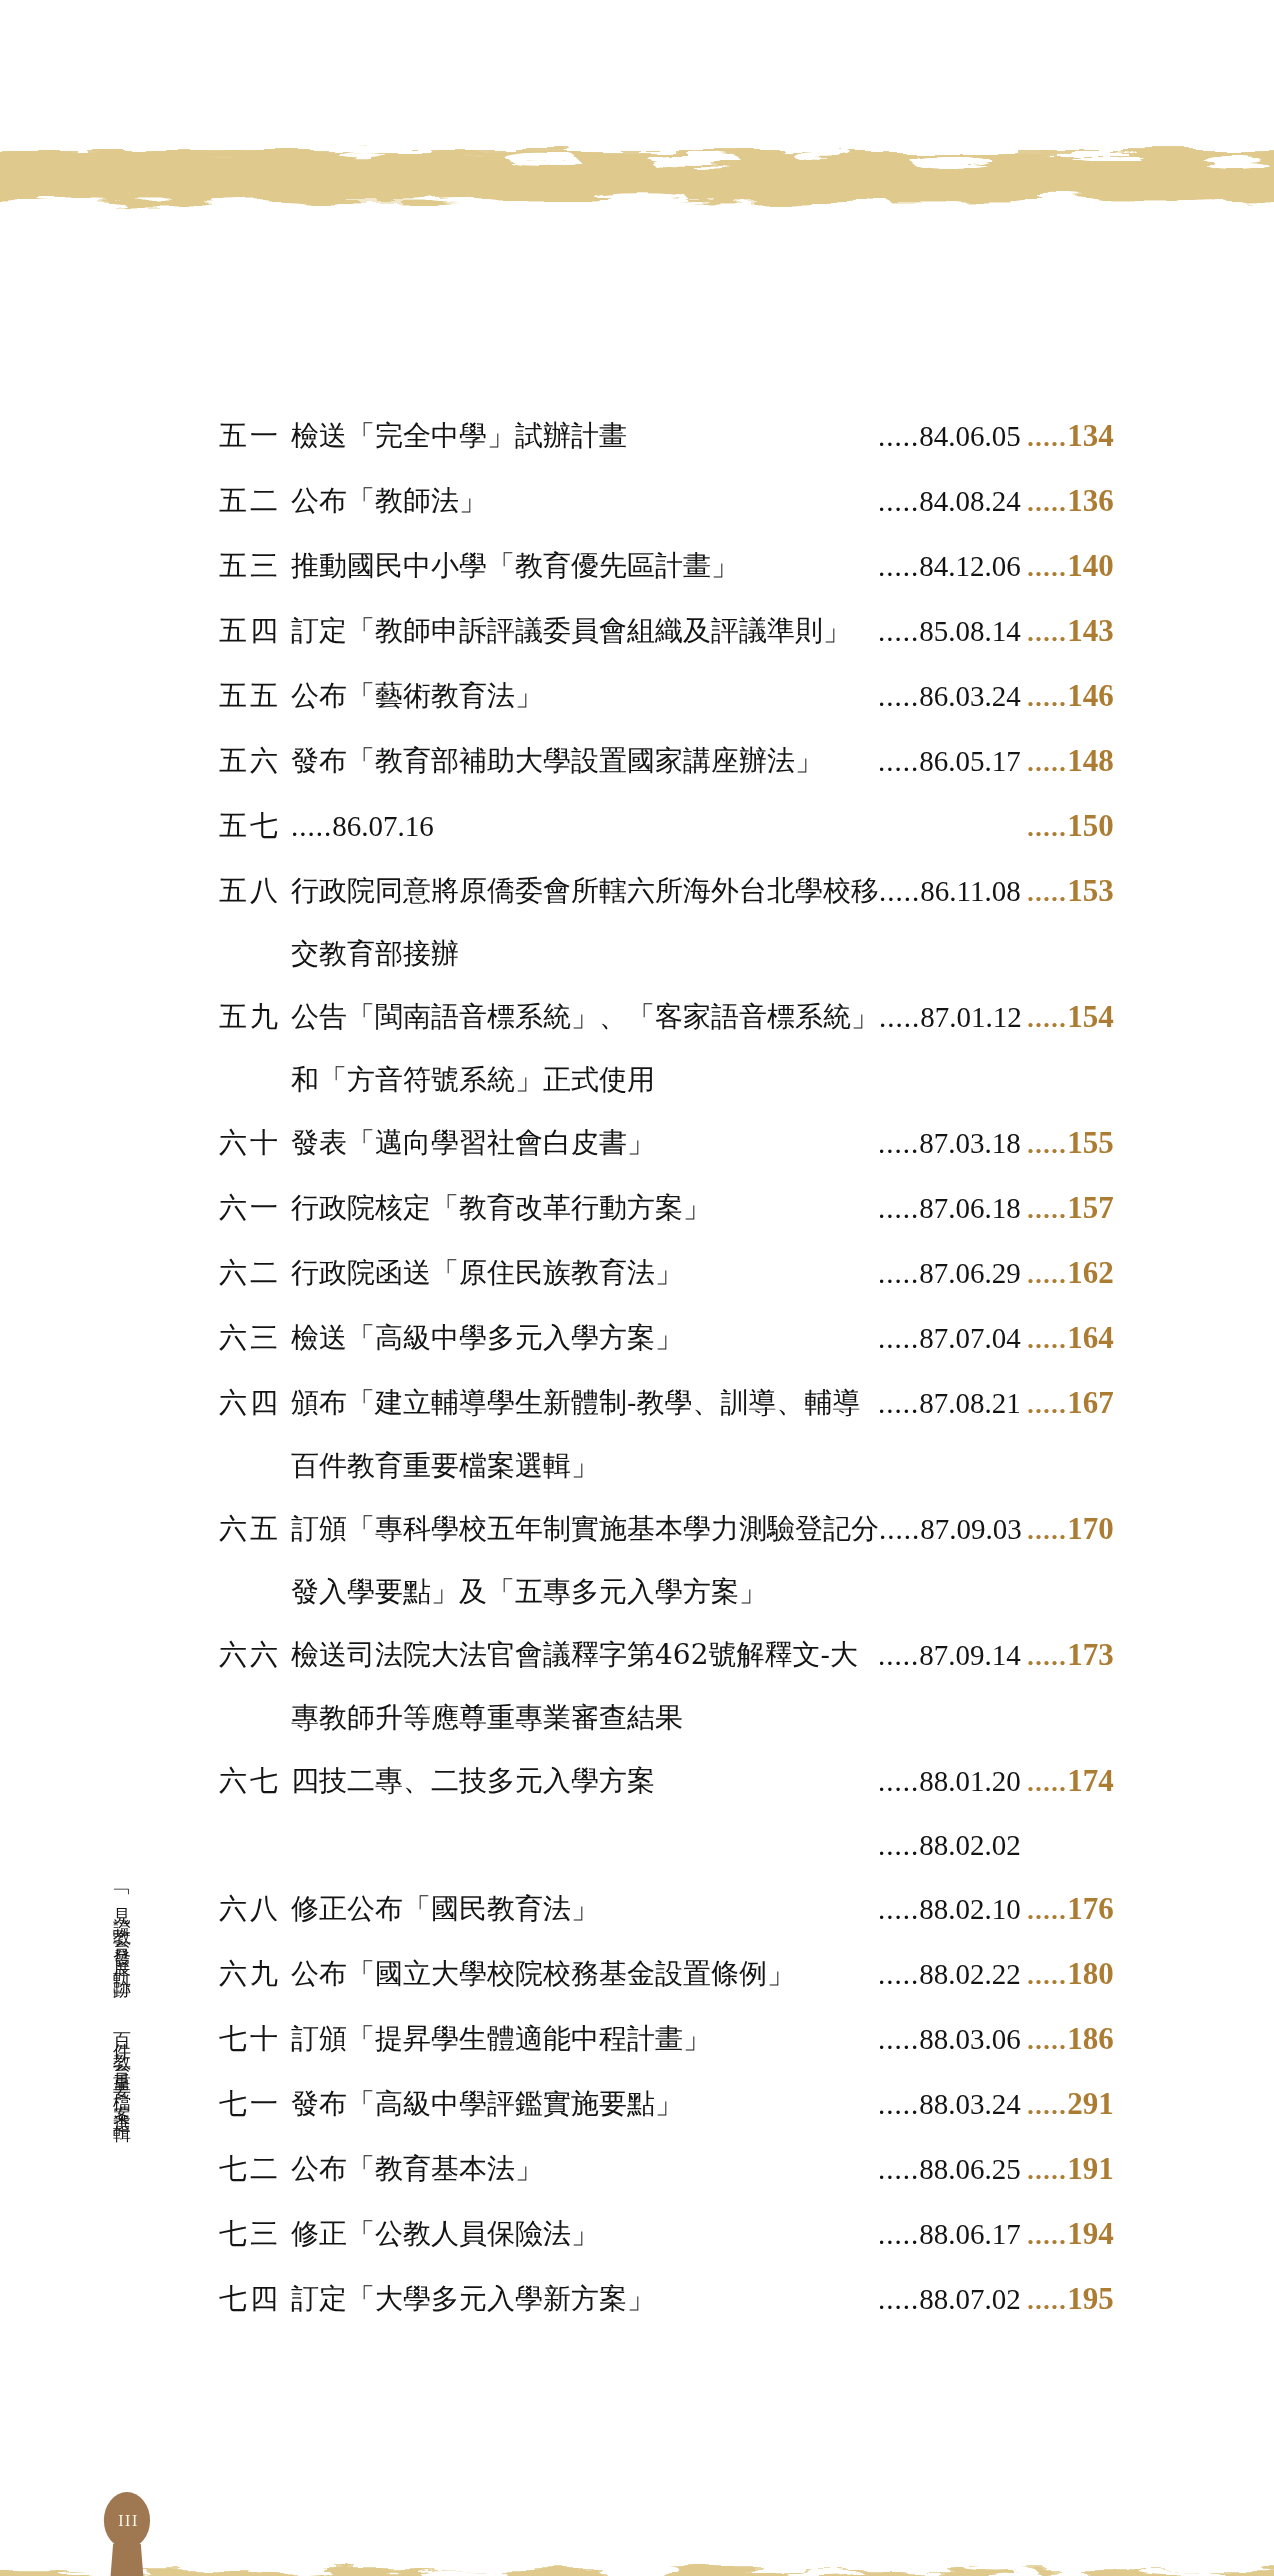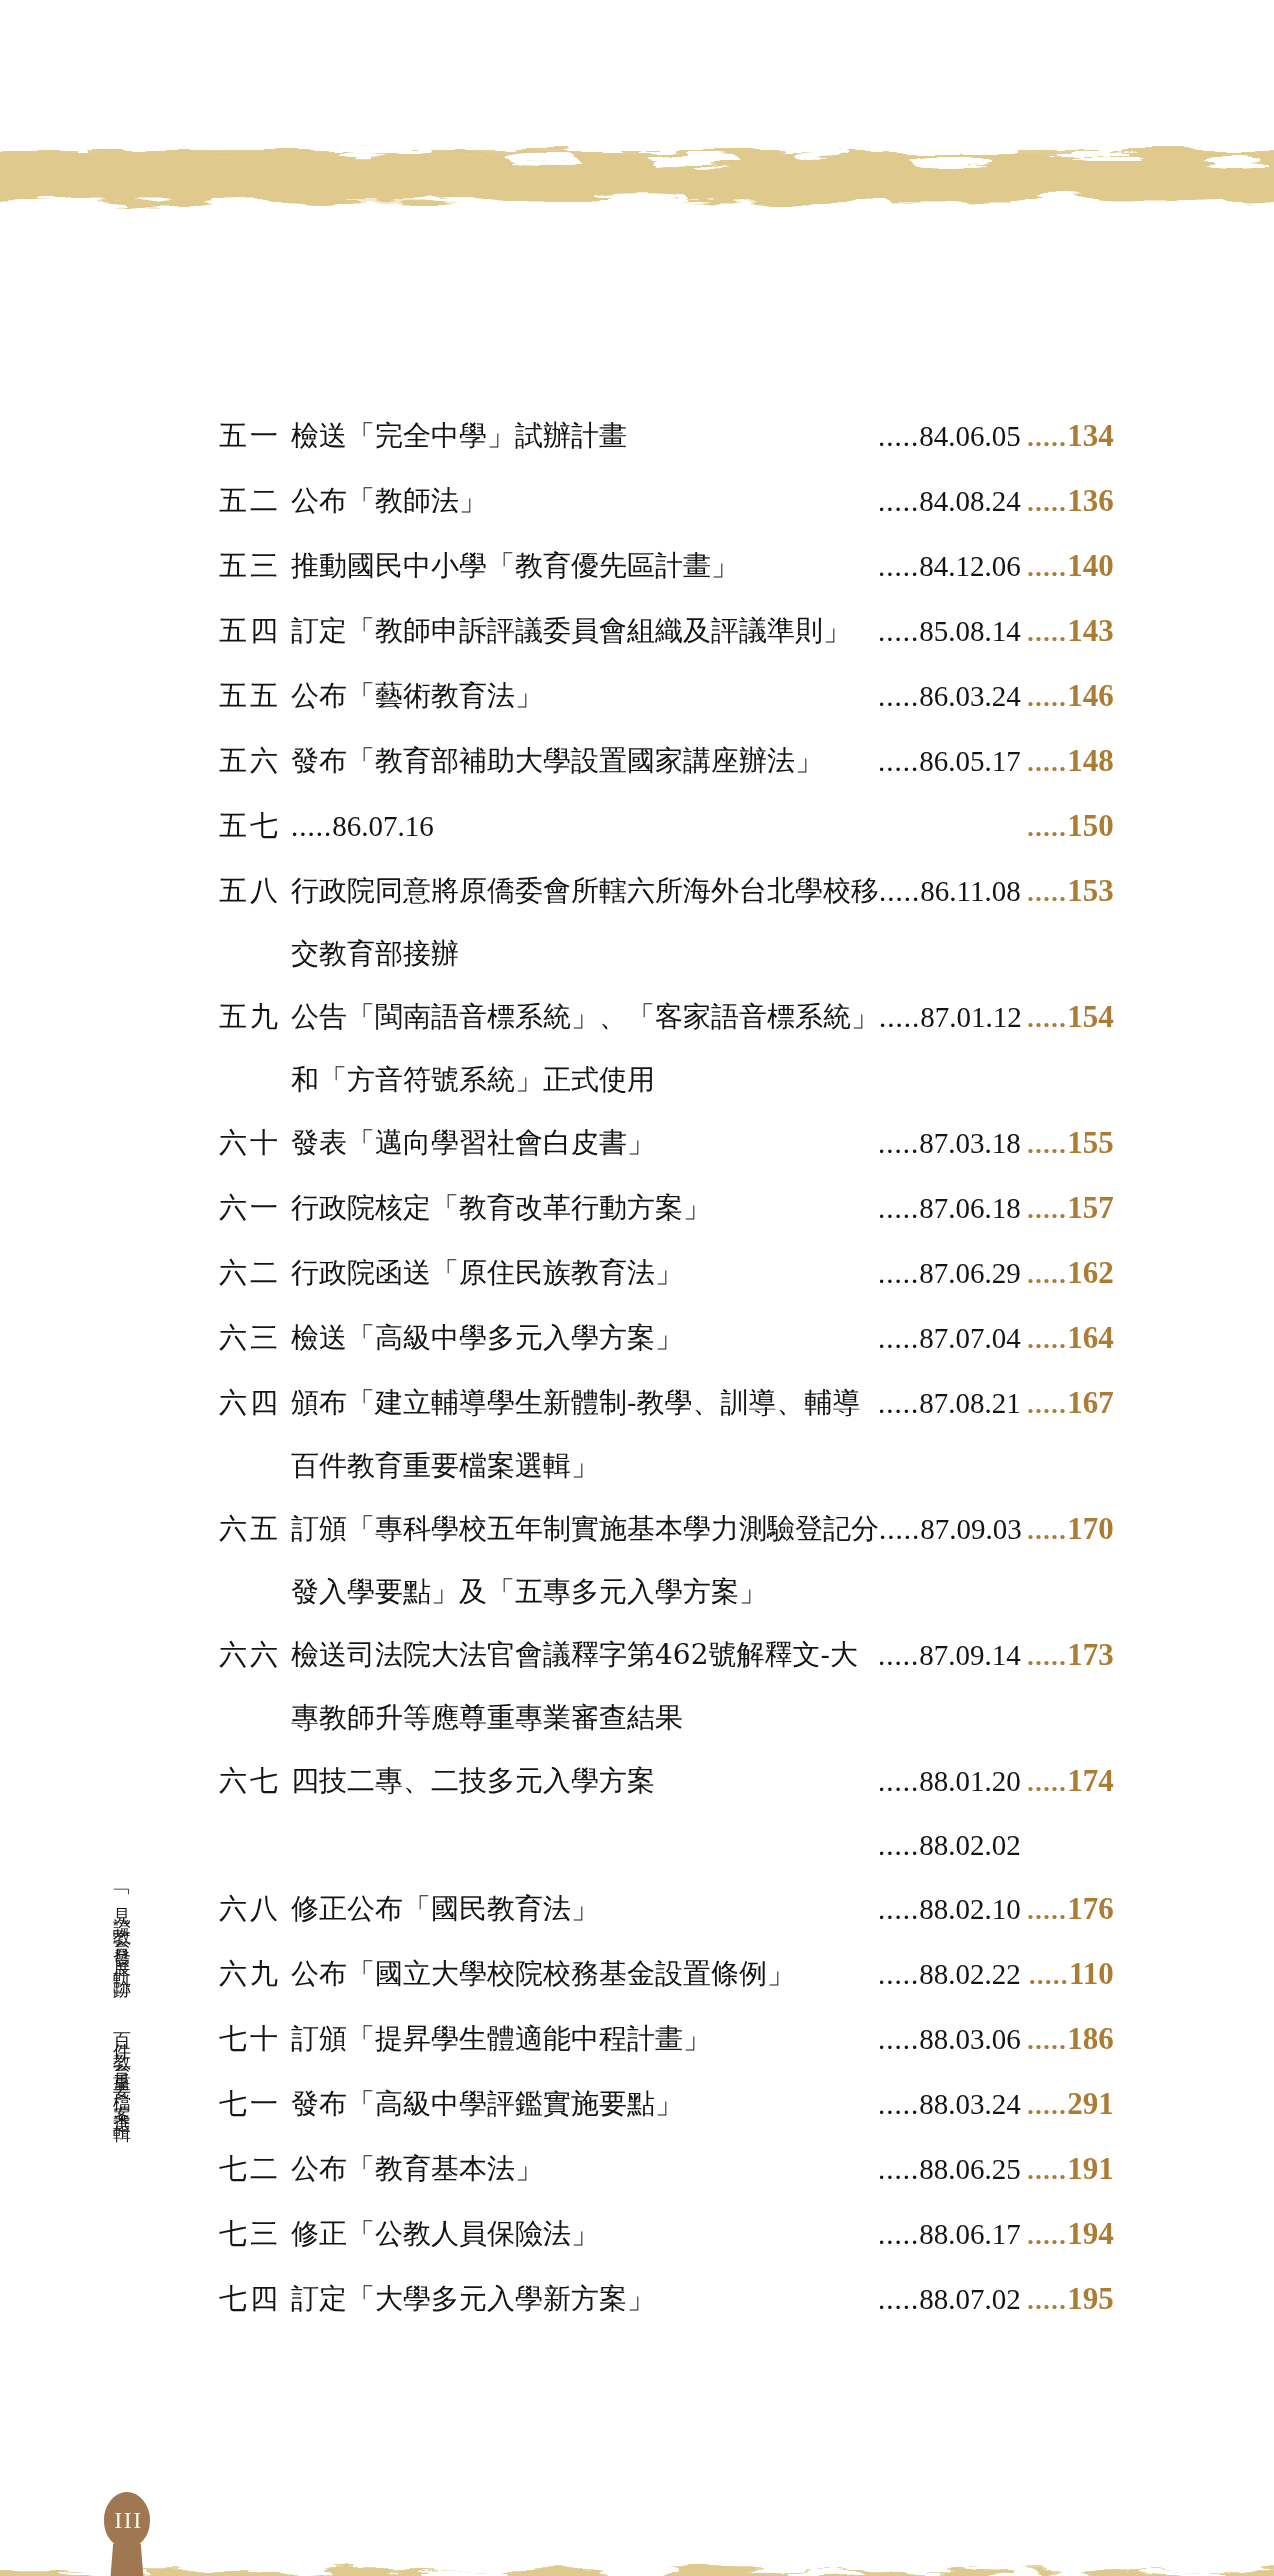--- a/index.html
+++ b/index.html
@@ -22,21 +22,21 @@
   
   .band-svg{position:absolute;left:0;display:block;color:var(--tan);}
   .band-top{top:129px;}
   .band-bottom{top:2543px;}
   
   .keyhole-svg{position:absolute;left:90px;top:2481px;color:var(--brown);}
   .roman{
     position:absolute;left:90px;top:2500px;width:77px;height:41px;
     line-height:41px;text-align:center;
     font-family:"Liberation Serif",serif;
-    font-size:24px;letter-spacing:1.5px;color:var(--cream);
+    font-size:16px;letter-spacing:1.5px;color:var(--cream);
   }
   
   .sidebar{
     position:absolute;left:110px;top:1883px;height:618px;
     writing-mode:vertical-rl;text-orientation:mixed;
     font-size:18px;letter-spacing:10.3px;color:var(--ink);
     font-family:"DejaVu Serif",serif;
   }
   .sidebar .subtitle{margin-inline-start:15.5px;}
   
@@ -336,21 +336,21 @@
     </div>
       <div class="entry">
       <div class="num">六九</div>
       <div class="title">
           <div class="line">公布「國立大學校院校務基金設置條例」</div>
         </div>
       <div class="dates">
           <div class="date-row">
             <span class="leader">.....</span>
             <span>88.02.22</span>
-            <span class="pagecell"><span class="leader">.....</span><span>110</span></span>
+            <span class="pagecell"><span class="leader">.....</span><span>180</span></span>
           </div>
         </div>
     </div>
       <div class="entry">
       <div class="num">七十</div>
       <div class="title">
           <div class="line">訂頒「提昇學生體適能中程計畫」</div>
         </div>
       <div class="dates">
           <div class="date-row">

